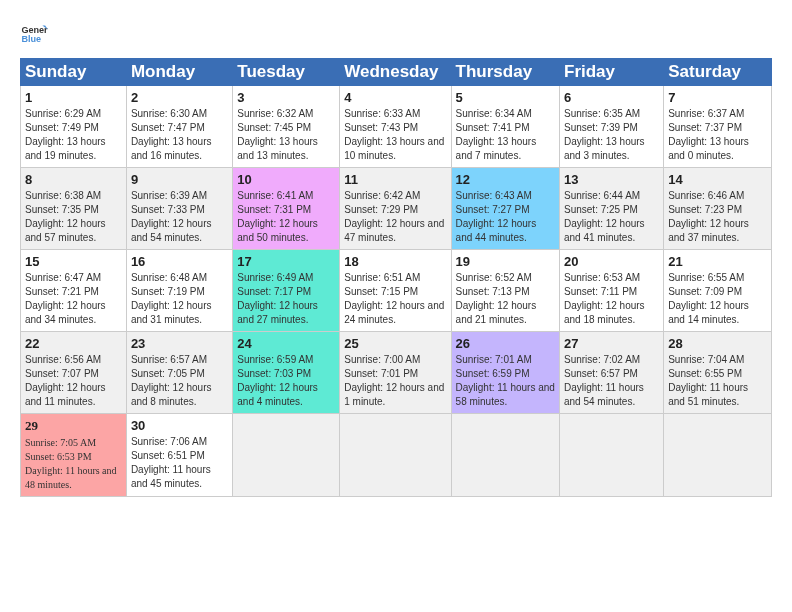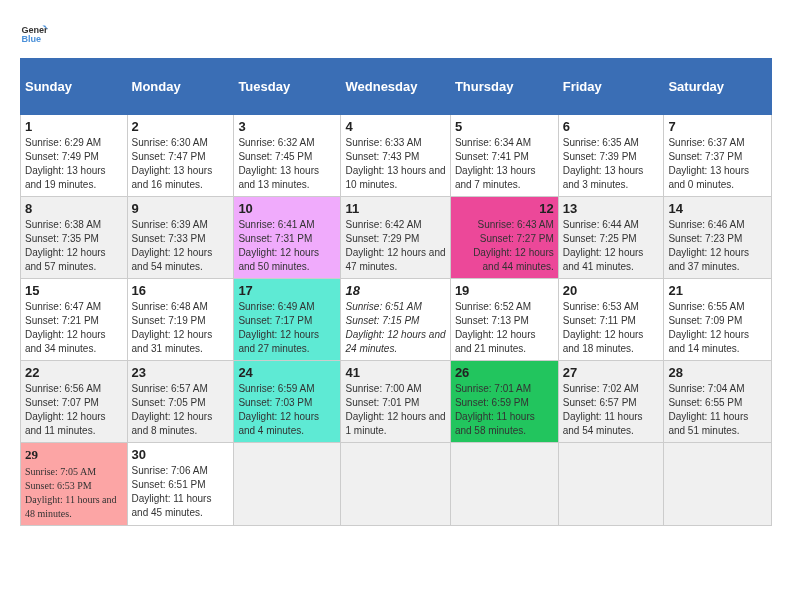--- a/index.html
+++ b/index.html
@@ -39,23 +39,23 @@
       color: #555;
     }
     table {
       width: 100%;
       border-collapse: collapse;
       font-size: 10.5px;
     }
     thead tr th {
       background-color: #3a6eb5;
       color: #fff;
-      padding: 20px 4px;
+      padding: 3px 4px;
       text-align: left;
-      font-size: 13px;
+      font-size: 17px;
       font-weight: bold;
       border: 1px solid #3a6eb5;
     }
     tbody tr td {
       border: 1px solid #ccc;
       padding: 4px 4px;
       vertical-align: top;
       width: 113px;
       min-height: 70px;
       background: #fff;
@@ -156,21 +156,21 @@
           <div class="day-info">Sunrise: 6:39 AM<br>Sunset: 7:33 PM<br>Daylight: 12 hours and 54 minutes.</div>
         </td>
         <td style="background: #f0abfc;">
           <span class="day-num">10</span>
           <div class="day-info">Sunrise: 6:41 AM<br>Sunset: 7:31 PM<br>Daylight: 12 hours and 50 minutes.</div>
         </td>
         <td style="background: rgb(240, 240, 240);">
           <span class="day-num">11</span>
           <div class="day-info">Sunrise: 6:42 AM<br>Sunset: 7:29 PM<br>Daylight: 12 hours and 47 minutes.</div>
         </td>
-        <td style="background: #ec4899; text-align: right;">
+        <td style="background: #7dd3fc;">
           <span class="day-num">12</span>
           <div class="day-info">Sunrise: 6:43 AM<br>Sunset: 7:27 PM<br>Daylight: 12 hours and 44 minutes.</div>
         </td>
         <td style="background: rgb(240, 240, 240);">
           <span class="day-num">13</span>
           <div class="day-info">Sunrise: 6:44 AM<br>Sunset: 7:25 PM<br>Daylight: 12 hours and 41 minutes.</div>
         </td>
         <td style="background: rgb(240, 240, 240);">
           <span class="day-num">14</span>
           <div class="day-info">Sunrise: 6:46 AM<br>Sunset: 7:23 PM<br>Daylight: 12 hours and 37 minutes.</div>
@@ -182,21 +182,21 @@
           <div class="day-info">Sunrise: 6:47 AM<br>Sunset: 7:21 PM<br>Daylight: 12 hours and 34 minutes.</div>
         </td>
         <td style="background: rgb(255, 255, 255);">
           <span class="day-num">16</span>
           <div class="day-info">Sunrise: 6:48 AM<br>Sunset: 7:19 PM<br>Daylight: 12 hours and 31 minutes.</div>
         </td>
         <td style="background: #5eead4;">
           <span class="day-num">17</span>
           <div class="day-info">Sunrise: 6:49 AM<br>Sunset: 7:17 PM<br>Daylight: 12 hours and 27 minutes.</div>
         </td>
-        <td style="background: rgb(255, 255, 255); font-style: italic;">
+        <td style="background: rgb(255, 255, 255);">
           <span class="day-num">18</span>
           <div class="day-info">Sunrise: 6:51 AM<br>Sunset: 7:15 PM<br>Daylight: 12 hours and 24 minutes.</div>
         </td>
         <td style="background: rgb(255, 255, 255);">
           <span class="day-num">19</span>
           <div class="day-info">Sunrise: 6:52 AM<br>Sunset: 7:13 PM<br>Daylight: 12 hours and 21 minutes.</div>
         </td>
         <td style="background: rgb(255, 255, 255);">
           <span class="day-num">20</span>
           <div class="day-info">Sunrise: 6:53 AM<br>Sunset: 7:11 PM<br>Daylight: 12 hours and 18 minutes.</div>
@@ -213,24 +213,24 @@
         </td>
         <td style="background: rgb(240, 240, 240); margin-left: 40px;">
           <span class="day-num">23</span>
           <div class="day-info">Sunrise: 6:57 AM<br>Sunset: 7:05 PM<br>Daylight: 12 hours and 8 minutes.</div>
         </td>
         <td style="background: #5eead4;">
           <span class="day-num">24</span>
           <div class="day-info">Sunrise: 6:59 AM<br>Sunset: 7:03 PM<br>Daylight: 12 hours and 4 minutes.</div>
         </td>
         <td style="background: rgb(240, 240, 240);">
-          <span class="day-num">41</span>
+          <span class="day-num">25</span>
           <div class="day-info">Sunrise: 7:00 AM<br>Sunset: 7:01 PM<br>Daylight: 12 hours and 1 minute.</div>
         </td>
-        <td style="background: #22c55e; margin-top: 8px;">
+        <td style="background: #c4b5fd; margin-top: 8px;">
           <span class="day-num">26</span>
           <div class="day-info">Sunrise: 7:01 AM<br>Sunset: 6:59 PM<br>Daylight: 11 hours and 58 minutes.</div>
         </td>
         <td style="background: rgb(240, 240, 240);">
           <span class="day-num">27</span>
           <div class="day-info">Sunrise: 7:02 AM<br>Sunset: 6:57 PM<br>Daylight: 11 hours and 54 minutes.</div>
         </td>
         <td style="background: rgb(240, 240, 240);">
           <span class="day-num">28</span>
           <div class="day-info">Sunrise: 7:04 AM<br>Sunset: 6:55 PM<br>Daylight: 11 hours and 51 minutes.</div>

